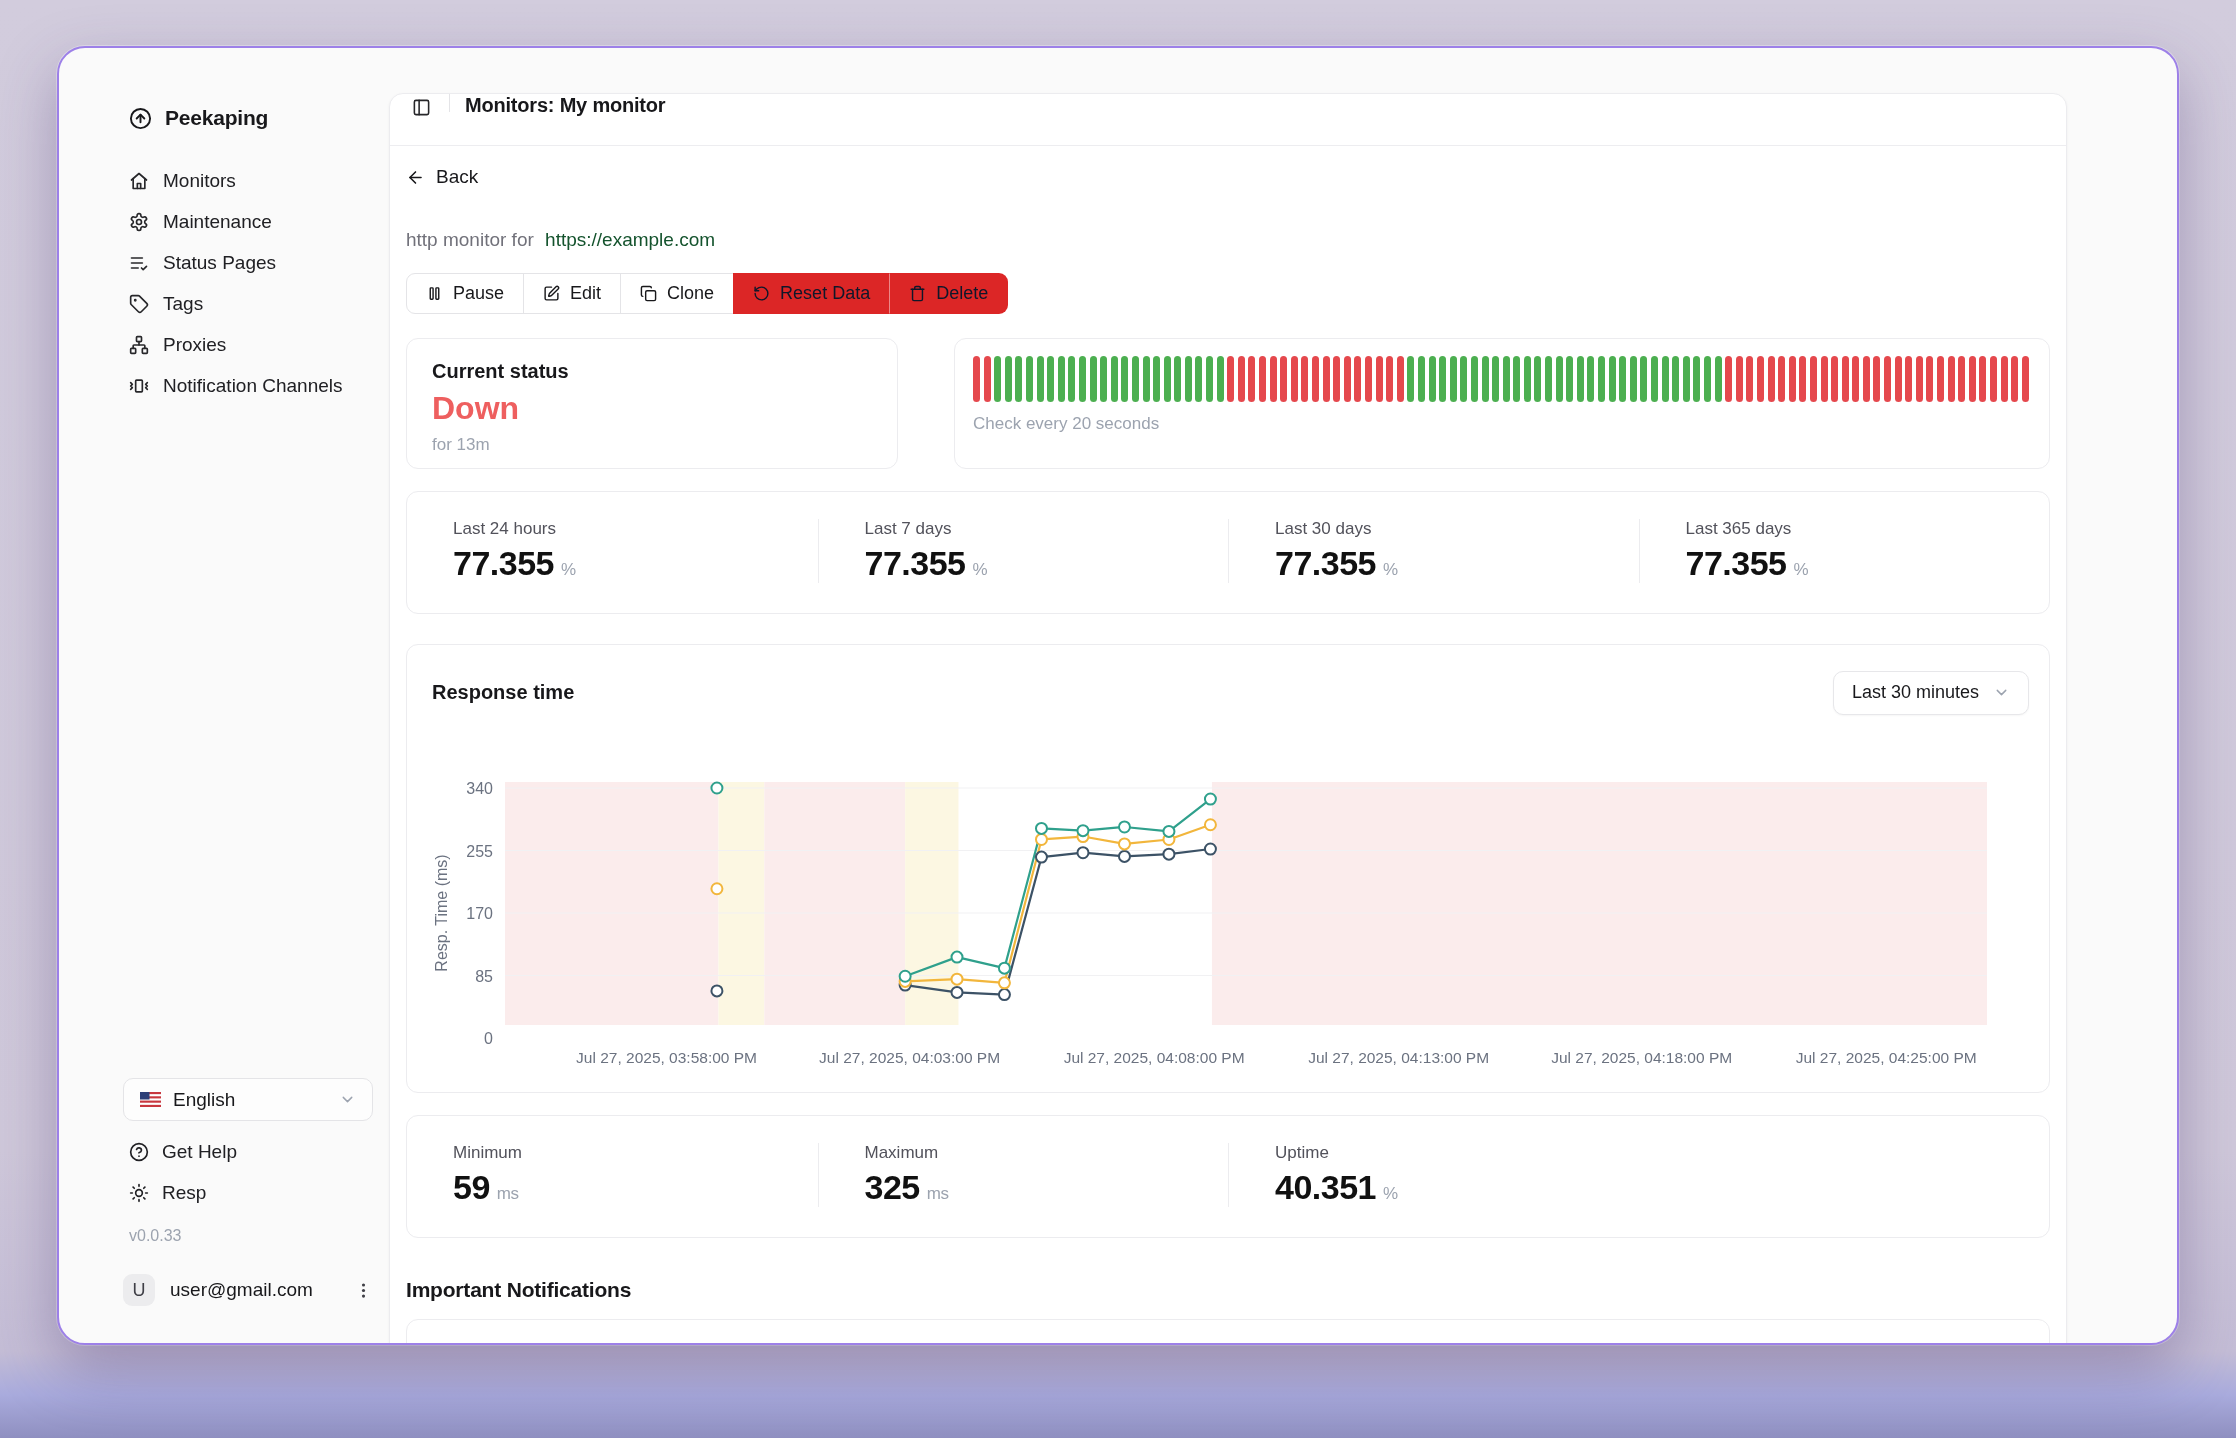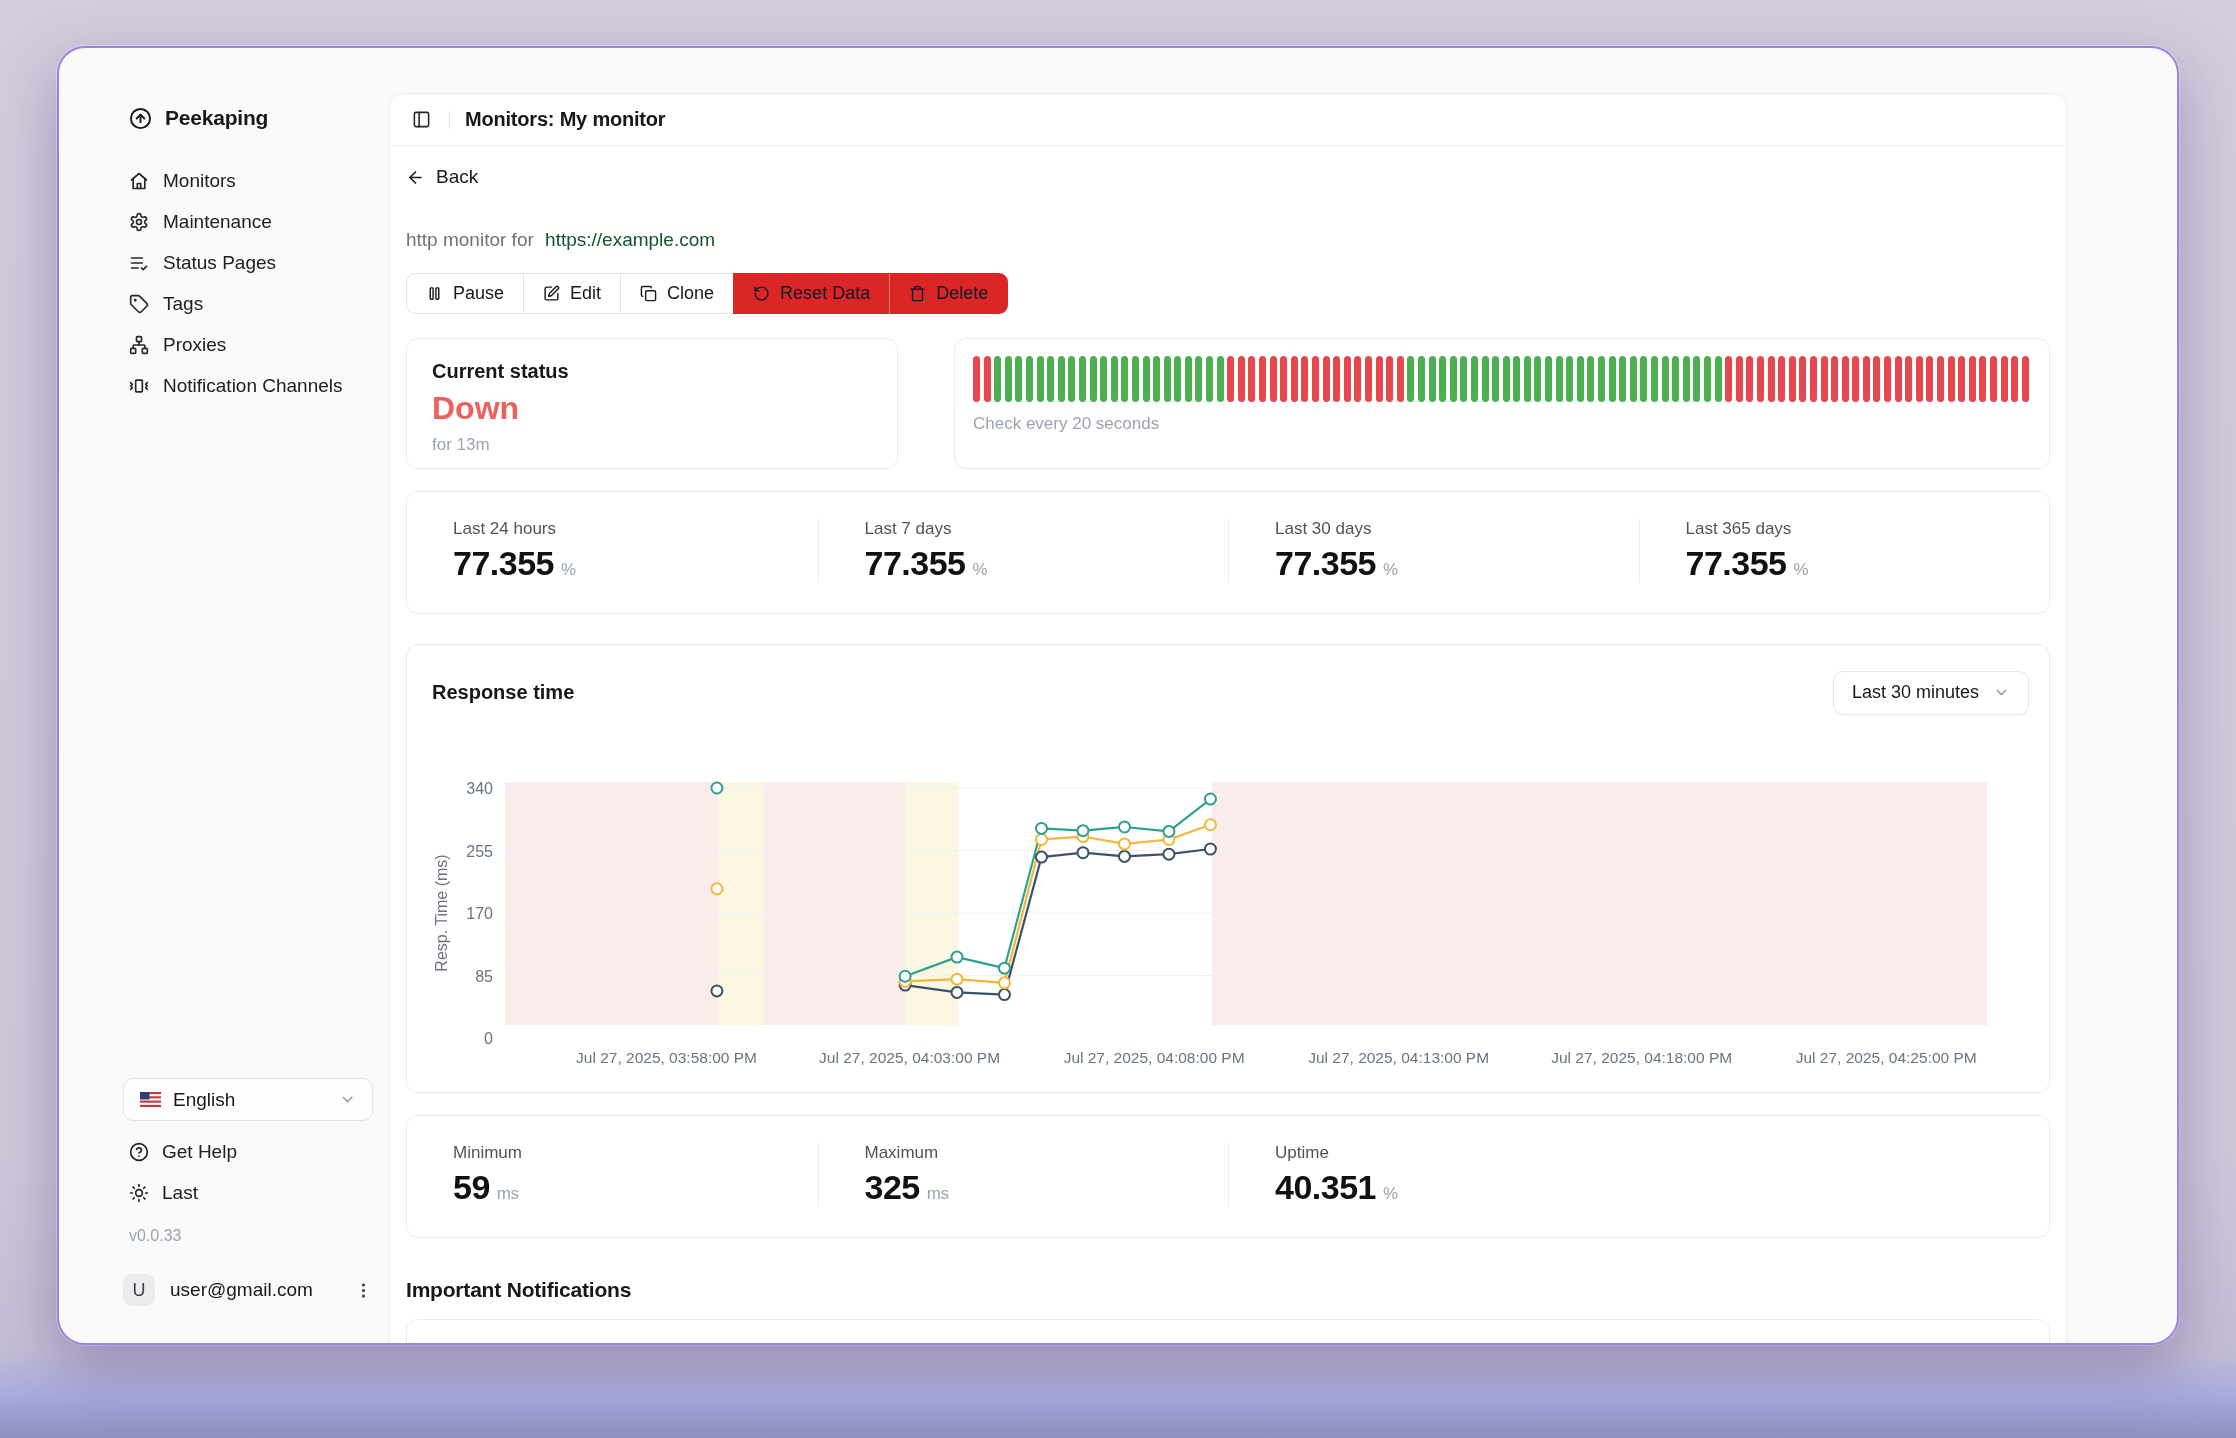--- a/index.html
+++ b/index.html
@@ -28,21 +28,21 @@
   .srow { display:flex; align-items:center; gap:13px; height:41px; font-size:19px; color:#202024; cursor:pointer; }
   .srow .ic { width:20px; height:20px; }
   .version { font-size:16px; color:#9ca3af; margin:14px 0 22px; }
   .user-row { display:flex; align-items:center; gap:15px; margin-left:-6px; height:46px; cursor:pointer; }
   .avatar { width:32px; height:32px; border-radius:9px; background:#ececee; display:flex; align-items:center; justify-content:center; font-size:18px; color:#3f3f46; }
   .user-email { font-size:19px; }
   .dots { margin-left:auto; width:19px; height:19px; color:#3f3f46; }
   
   .main { position:absolute; left:330px; top:45px; width:1678px; height:1420px;
     background:#fff; border:1px solid #ececef; border-radius:14px; box-shadow:0 1px 3px rgba(0,0,0,.05); }
-  .main-header { height:52px; display:flex; align-items:center; gap:15px; padding:0 18px; border-bottom:1px solid #ededf0; }
+  .main-header { height:52px; display:flex; gap:15px; padding:0 18px; border-bottom:1px solid #ededf0; }
   .toggle-btn { width:26px; height:26px; border:none; background:none; color:#27272a; display:flex; align-items:center; justify-content:center; cursor:pointer; }
   .toggle-btn .ic { width:19px; height:19px; }
   .vsep { width:1px; height:18px; background:#e4e4e7; }
   .main-title { font-size:20px; font-weight:600; letter-spacing:-.2px; }
   .content { padding:0 16px; }
   .back-row { display:inline-flex; align-items:center; gap:11px; margin-top:20px; font-size:19px; font-weight:500; cursor:pointer; }
   .back-row .ic { width:19px; height:19px; }
   .subtitle { margin-top:38px; font-size:19px; color:#71717a; }
   .subtitle a { color:#14532d; text-decoration:none; margin-left:6px; font-weight:400; cursor:pointer; }
   
@@ -199,21 +199,21 @@
               <path d="M12 2v2"></path>
               <path d="M12 20v2"></path>
               <path d="m4.93 4.93 1.41 1.41"></path>
               <path d="m17.66 17.66 1.41 1.41"></path>
               <path d="M2 12h2"></path>
               <path d="M20 12h2"></path>
               <path d="m6.34 17.66-1.41 1.41"></path>
               <path d="m19.07 4.93-1.41 1.41"></path>
             </svg>
           </span>
-        <span>Last</span>
+        <span>Resp</span>
       </div>
       <div class="version">v0.0.33</div>
       <div class="user-row">
         <span class="avatar">U</span>
         <span class="user-email">user@gmail.com</span>
         <span class="ic dots">
             <svg viewBox="0 0 24 24" fill="currentColor">
               <circle cx="12" cy="5" r="2"></circle>
               <circle cx="12" cy="12" r="2"></circle>
               <circle cx="12" cy="19" r="2"></circle>

